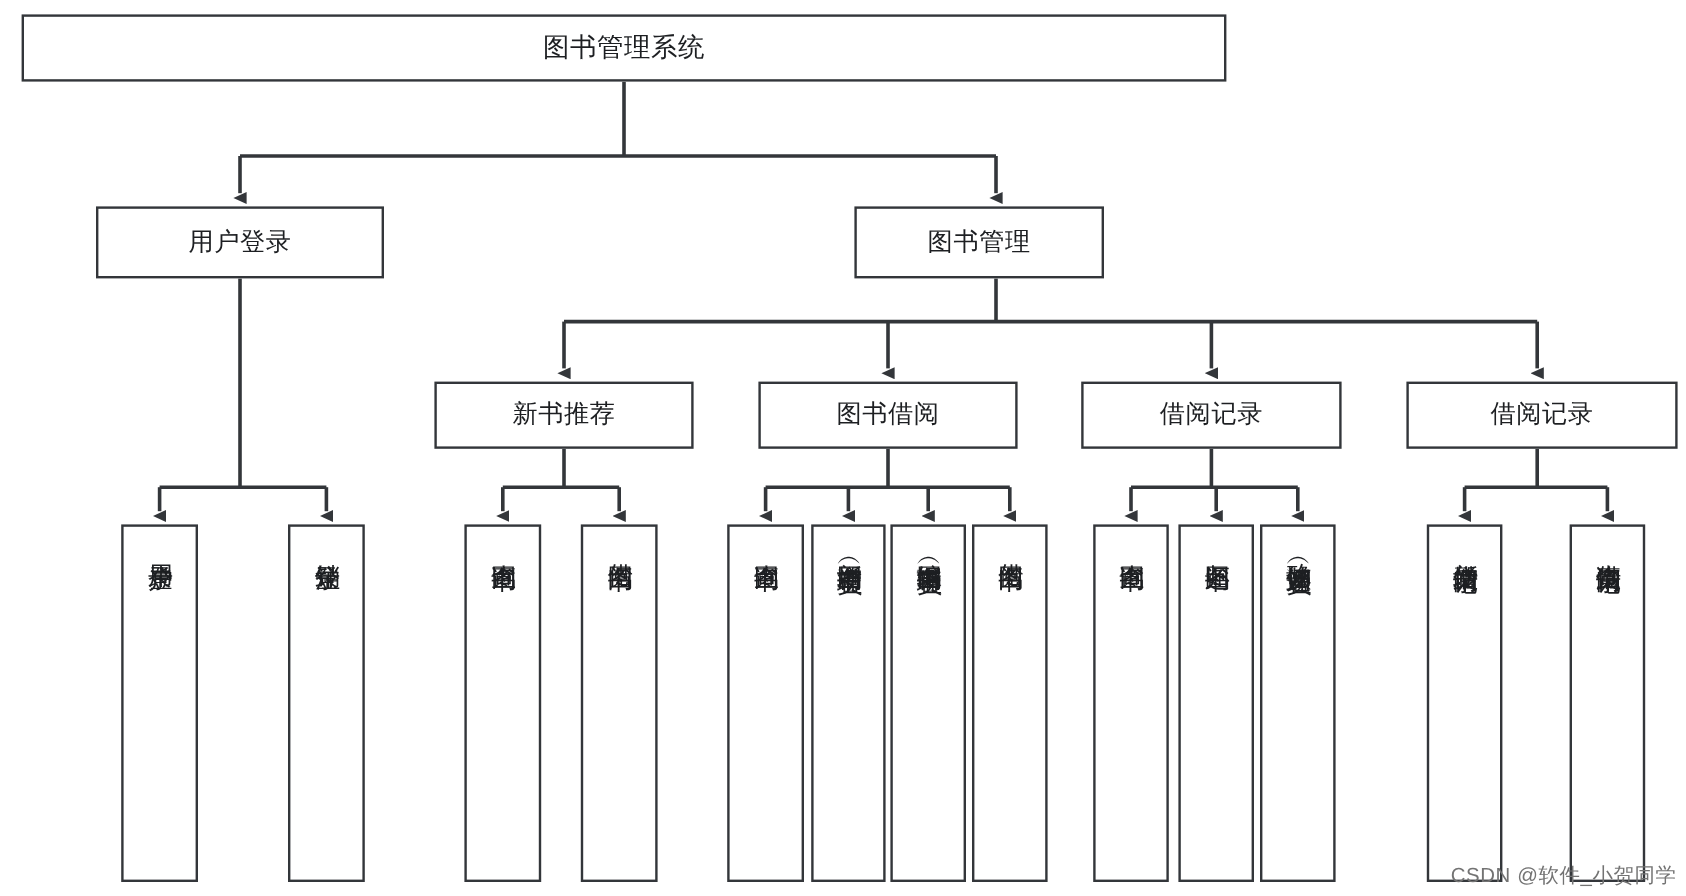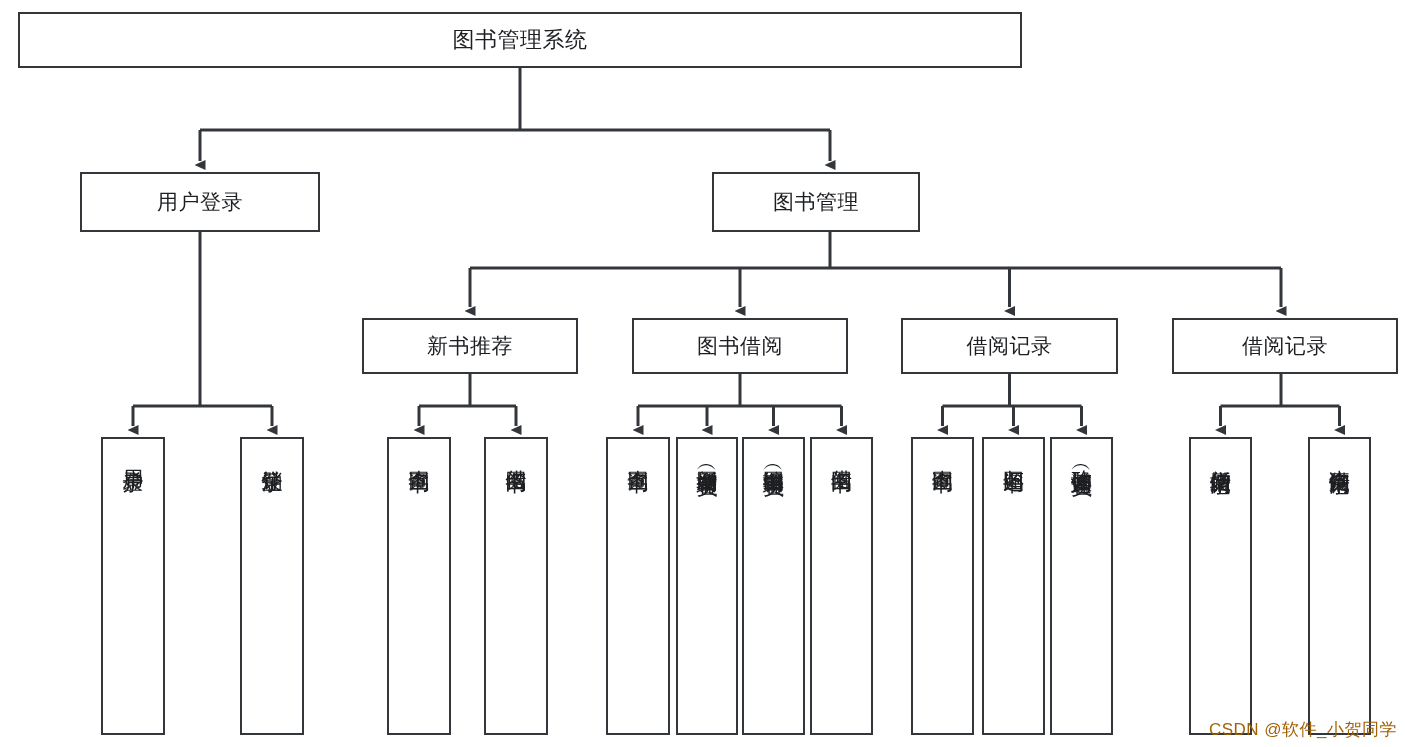--- a/index.html
+++ b/index.html
@@ -56,21 +56,21 @@
     line-height: 1.42;
     letter-spacing: 1px;
     white-space: nowrap;
     color: #1d1f22;
   }
   .watermark {
     position: absolute;
     right: 8px;
     bottom: 6px;
     font-size: 17px;
-    color: #a16207;
+    color: #737373;
     letter-spacing: 0.5px;
     z-index: 3;
     white-space: nowrap;
   }
 </style>
 </head>
 <body>
 
 <div id="canvas">
 

